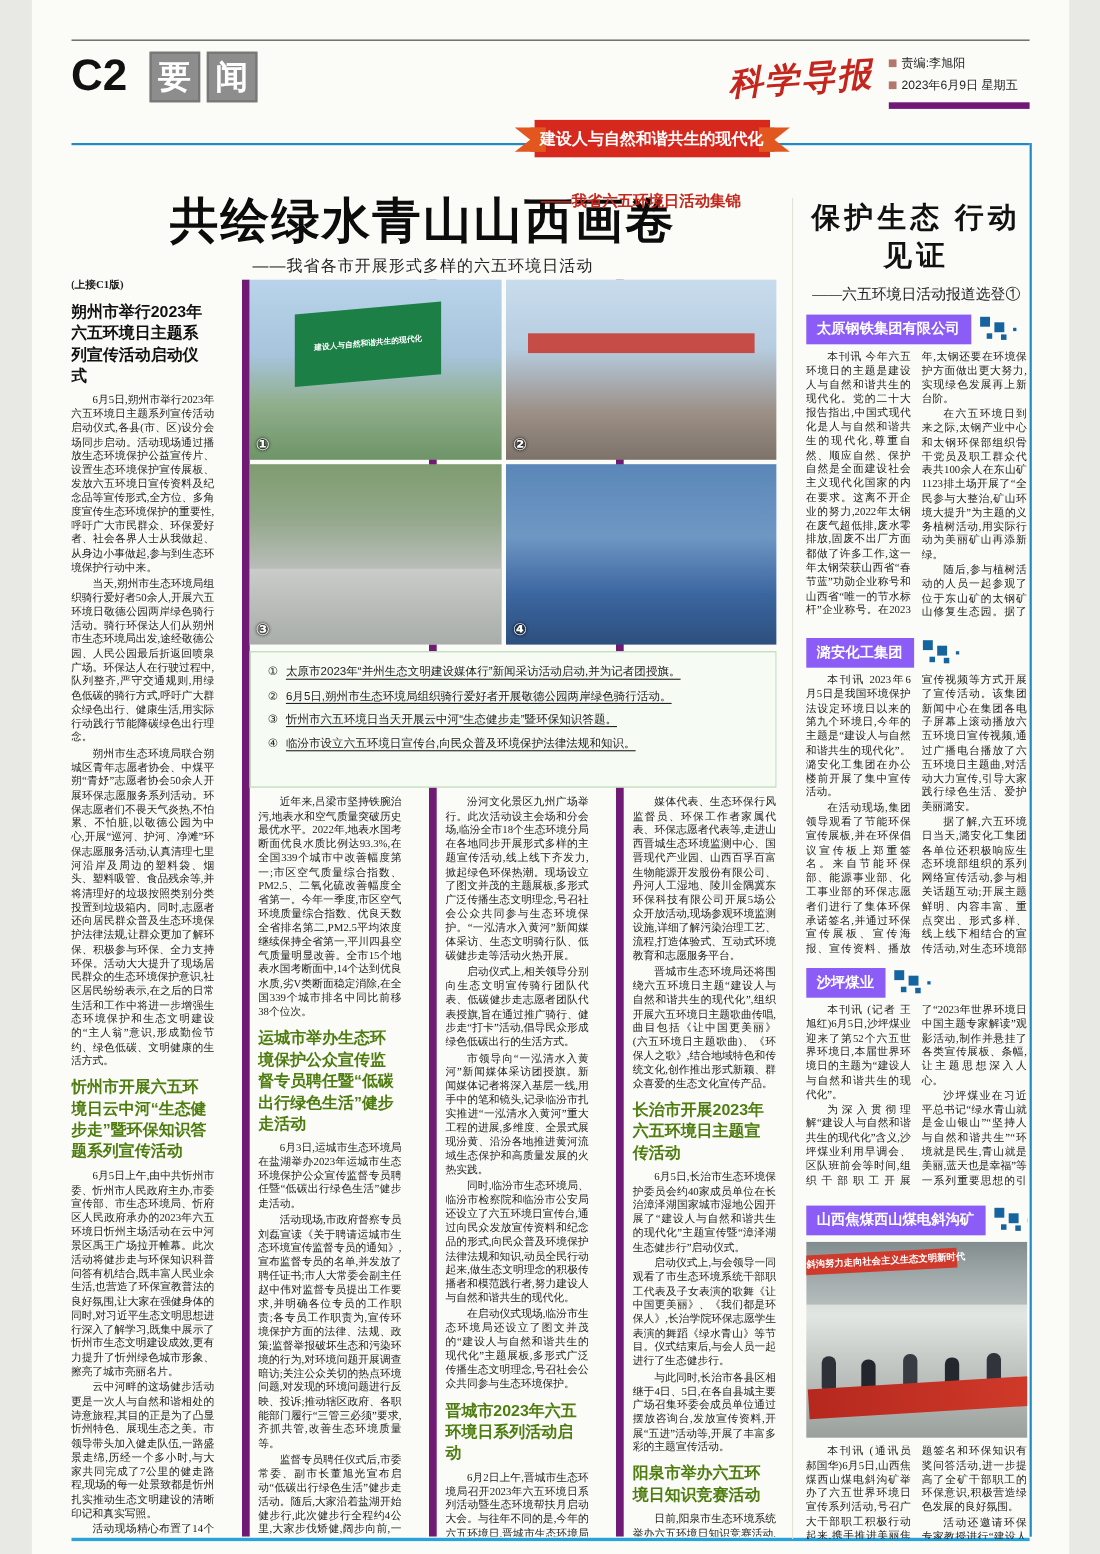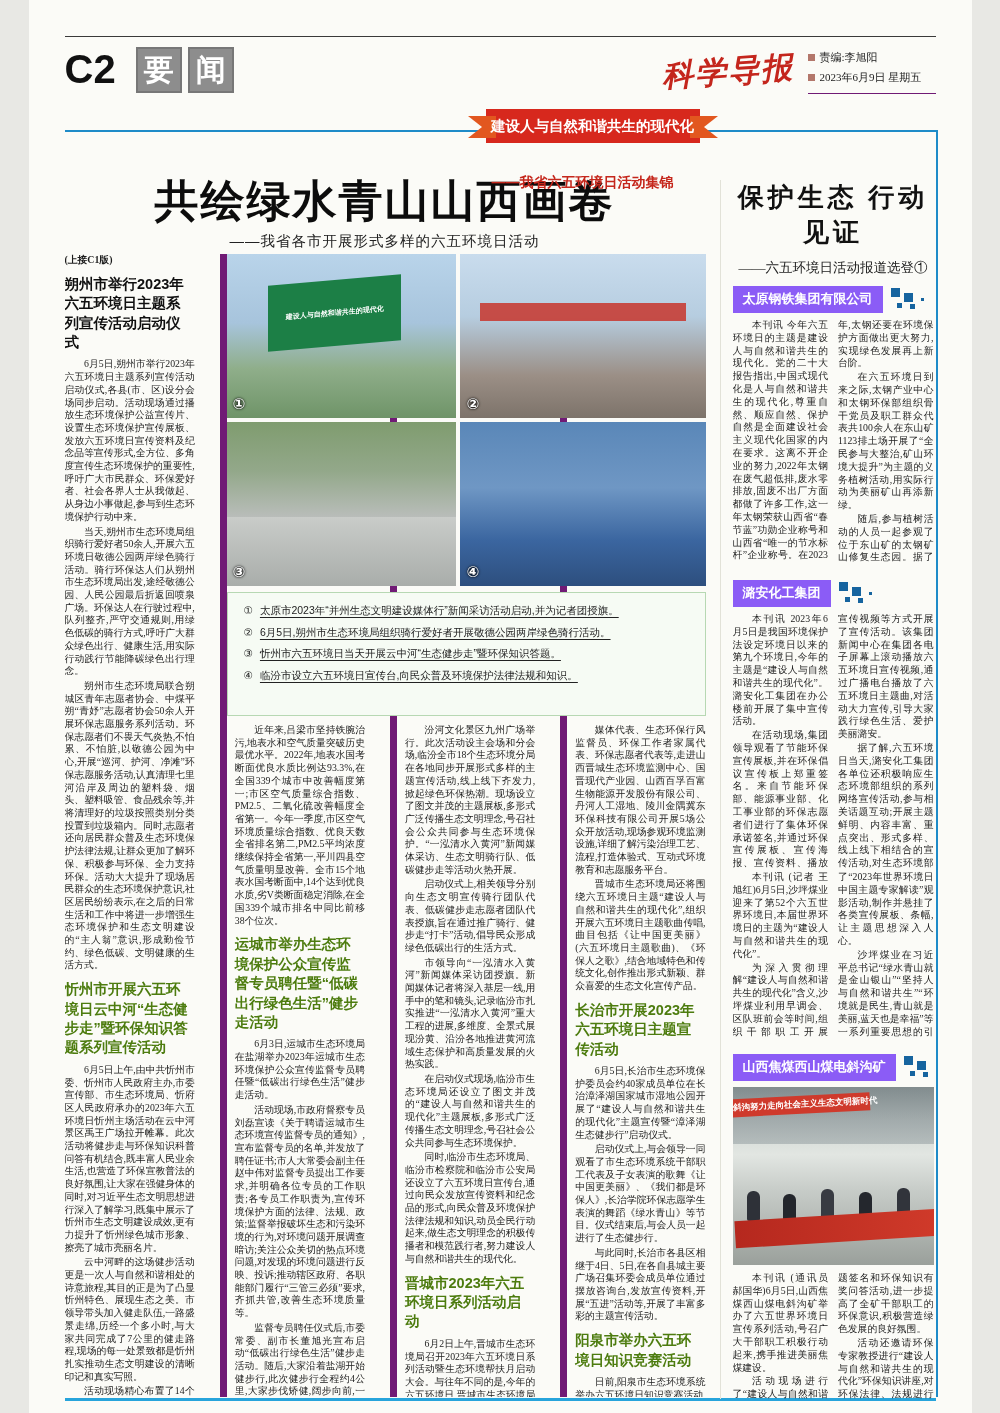--- a/index.html
+++ b/index.html
@@ -8,21 +8,21 @@
   
   .hdr{position:absolute;top:36px;left:36px;right:36px;height:74px;border-top:1px solid #3a3a3a;
        display:flex;align-items:flex-start;padding-top:8px;box-sizing:border-box;}
   .pageno{font-family:"Liberation Sans",sans-serif;font-weight:700;font-size:40px;line-height:48px;color:#111;}
   .secboxes{display:flex;gap:6px;margin-left:20px;margin-top:2px;}
   .secbox{width:46px;height:46px;background:#8d8d8d;color:#fff;display:flex;align-items:center;justify-content:center;
           font-family:"Liberation Sans",sans-serif;font-weight:700;font-size:30px;border:2px solid #777;box-sizing:border-box;}
   .hdr-right{margin-left:auto;display:flex;gap:14px;align-items:flex-start;}
   .masthead{color:#c4261d;font-size:31px;font-weight:700;font-style:italic;transform:rotate(-4deg);
             font-family:"Liberation Serif",serif;letter-spacing:2px;margin-top:6px;}
-  .pubinfo{font-family:Liberation Serif, serif;font-size:11px;color:#222;border-bottom:1px solid #701a75;
+  .pubinfo{font-family:Liberation Sans, sans-serif;font-size:11px;color:#222;border-bottom:6px solid #701a75;
            padding-bottom:8px;min-width:128px;}
   .pubinfo div{margin-top:5px;white-space:nowrap;}
   .sq{display:inline-block;width:7px;height:7px;background:#b3776b;margin-right:5px;}
   
   .content{position:absolute;top:112px;left:36px;right:36px;bottom:12px;}
   .rule-h{position:absolute;top:18px;left:0;width:100%;height:2px;background:#1e8bc8;z-index:1;}
   .rule-v{position:absolute;top:18px;right:-2px;width:2px;bottom:4px;background:#1e8bc8;}
   .rule-b{position:absolute;bottom:0;left:0;width:100%;height:3px;background:#27a4db;}
   
   .ribbon{position:absolute;top:-3px;left:421px;width:214px;height:34px;background:#d7281d;color:#fff;z-index:3;
@@ -147,22 +147,22 @@
           <div class="blk blk-p">6月3日,运城市生态环境局在盐湖举办2023年运城市生态环境保护公众宣传监督专员聘任暨“低碳出行绿色生活”健步走活动。</div>
           <div class="blk blk-p">活动现场,市政府督察专员刘磊宣读《关于聘请运城市生态环境宣传监督专员的通知》,宣布监督专员的名单,并发放了聘任证书;市人大常委会副主任赵中伟对监督专员提出工作要求,并明确各位专员的工作职责;各专员工作职责为,宣传环境保护方面的法律、法规、政策;监督举报破坏生态和污染环境的行为,对环境问题开展调查暗访;关注公众关切的热点环境问题,对发现的环境问题进行反映、投诉;推动辖区政府、各职能部门履行“三管三必须”要求,齐抓共管,改善生态环境质量等。</div>
           <div class="blk blk-p">监督专员聘任仪式后,市委常委、副市长董旭光宣布启动“低碳出行绿色生活”健步走活动。随后,大家沿着盐湖开始健步行,此次健步行全程约4公里,大家步伐矫健,阔步向前,一边欣赏盐湖的美景,一边享受运动的快乐,在运动中传递绿色、低碳的生活理念。比赛过程中,尽管下起小雨,但大家参赛热情依然非常高涨。</div>
           <div class="blk blk-p">活动期间,市生态环境局工作人员还在盐湖观景台通过设置展板、发放宣传册和环保帆布袋等方式,向来往市民宣传普及环保相关的知识,号召大家在日常生活中树立简约适度、绿色低碳的生活方式,增强保护生态环境的使命感和责任感,从身边小事做起,养成低碳出行习惯,营造绿色环保新风尚,共同参与环境保护工作。</div>
         </div>
       <div class="ncol pad">
 
       <div class="blk blk-p">汾河文化景区九州广场举行。此次活动设主会场和分会场,临汾全市18个生态环境分局在各地同步开展形式多样的主题宣传活动,线上线下齐发力,掀起绿色环保热潮。现场设立了图文并茂的主题展板,多形式广泛传播生态文明理念,号召社会公众共同参与生态环境保护。“一泓清水入黄河”新闻媒体采访、生态文明骑行队、低碳健步走等活动火热开展。</div>
           <div class="blk blk-p">启动仪式上,相关领导分别向生态文明宣传骑行团队代表、低碳健步走志愿者团队代表授旗,旨在通过推广骑行、健步走“打卡”活动,倡导民众形成绿色低碳出行的生活方式。</div>
           <div class="blk blk-p">市领导向“一泓清水入黄河”新闻媒体采访团授旗。新闻媒体记者将深入基层一线,用手中的笔和镜头,记录临汾市扎实推进“一泓清水入黄河”重大工程的进展,多维度、全景式展现汾黄、沿汾各地推进黄河流域生态保护和高质量发展的火热实践。</div>
+          <div class="blk blk-p">同时,临汾市生态环境局、临汾市检察院和临汾市公安局还设立了六五环境日宣传台,通过向民众发放宣传资料和纪念品的形式,向民众普及环境保护法律法规和知识,动员全民行动起来,做生态文明理念的积极传播者和模范践行者,努力建设人与自然和谐共生的现代化。</div>
           <div class="blk blk-p">在启动仪式现场,临汾市生态环境局还设立了图文并茂的“建设人与自然和谐共生的现代化”主题展板,多形式广泛传播生态文明理念,号召社会公众共同参与生态环境保护。</div>
-          <div class="blk blk-p">同时,临汾市生态环境局、临汾市检察院和临汾市公安局还设立了六五环境日宣传台,通过向民众发放宣传资料和纪念品的形式,向民众普及环境保护法律法规和知识,动员全民行动起来,做生态文明理念的积极传播者和模范践行者,努力建设人与自然和谐共生的现代化。</div>
           <div class="blk blk-h">晋城市2023年六五环境日系列活动启动</div>
           <div class="blk blk-p">6月2日上午,晋城市生态环境局召开2023年六五环境日系列活动暨生态环境帮扶月启动大会。与往年不同的是,今年的六五环境日,晋城市生态环境局以解决群众关心关注的环境问题为落脚点,以优化营商环境支持服务企业绿色发展为着力点,动员全市生态环境系统广大干部职工持续改进工作作风,开展生态环境“五送五进”、环保设施向公众开放、六五环境日主题歌曲传唱等系列活动。</div>
         </div>
       <div class="ncol pad">
 
       <div class="blk blk-p">媒体代表、生态环保行风监督员、环保工作者家属代表、环保志愿者代表等,走进山西晋城生态环境监测中心、国晋现代产业园、山西百孚百富生物能源开发股份有限公司、丹河人工湿地、陵川金隅冀东环保科技有限公司开展5场公众开放活动,现场参观环境监测设施,详细了解污染治理工艺、流程,打造体验式、互动式环境教育和志愿服务平台。</div>
           <div class="blk blk-p">晋城市生态环境局还将围绕六五环境日主题“建设人与自然和谐共生的现代化”,组织开展六五环境日主题歌曲传唱,曲目包括《让中国更美丽》(六五环境日主题歌曲)、《环保人之歌》,结合地域特色和传统文化,创作推出形式新颖、群众喜爱的生态文化宣传产品。</div>
           <div class="blk blk-h">长治市开展2023年六五环境日主题宣传活动</div>
           <div class="blk blk-p">6月5日,长治市生态环境保护委员会约40家成员单位在长治漳泽湖国家城市湿地公园开展了“建设人与自然和谐共生的现代化”主题宣传暨“漳泽湖生态健步行”启动仪式。</div>
           <div class="blk blk-p">启动仪式上,与会领导一同观看了市生态环境系统干部职工代表及子女表演的歌舞《让中国更美丽》、《我们都是环保人》,长治学院环保志愿学生表演的舞蹈《绿水青山》等节目。仪式结束后,与会人员一起进行了生态健步行。</div>
@@ -232,20 +232,24 @@
         <div class="company-tab">潞安化工集团</div>
         <div class="tab-deco"></div>
       </div>
       <div class="rp-body h260">
 
       <div class="blk blk-p">本刊讯  2023年6月5日是我国环境保护法设定环境日以来的第九个环境日,今年的主题是“建设人与自然和谐共生的现代化”。潞安化工集团在办公楼前开展了集中宣传活动。</div>
           <div class="blk blk-p">在活动现场,集团领导观看了节能环保宣传展板,并在环保倡议宣传板上郑重签名。来自节能环保部、能源事业部、化工事业部的环保志愿者们进行了集体环保承诺签名,并通过环保宣传展板、宣传海报、宣传资料、播放宣传视频等方式开展了宣传活动。该集团新闻中心在集团各电子屏幕上滚动播放六五环境日宣传视频,通过广播电台播放了六五环境日主题曲,对活动大力宣传,引导大家践行绿色生活、爱护美丽潞安。</div>
           <div class="blk blk-p">据了解,六五环境日当天,潞安化工集团各单位还积极响应生态环境部组织的系列网络宣传活动,参与相关话题互动;开展主题鲜明、内容丰富、重点突出、形式多样、线上线下相结合的宣传活动,对生态环境部2023年六五环境日主题海报、主题宣传片以及本单位宣传活动等内容进行联展宣传;组织员工群众深入车间、井口、社区传唱六五环境日主题歌曲《让中国更美丽》。通过不断探索宣传新手段、创新公众参与新方式,丰富宣传形式和内容,动员大家积极参与生态文明建设,践行绿色生产生活方式,做生态文明理念的积极传播和模范践行者。</div>
         </div>
 
+      <div class="company-row">
+        <div class="company-tab">沙坪煤业</div>
+        <div class="tab-deco"></div>
+      </div>
       <div class="rp-body h176">
 
       <div class="blk blk-p">本刊讯  (记者 王旭红)6月5日,沙坪煤业迎来了第52个六五世界环境日,本届世界环境日的主题为“建设人与自然和谐共生的现代化”。</div>
           <div class="blk blk-p">为深入贯彻理解“建设人与自然和谐共生的现代化”含义,沙坪煤业利用早调会、区队班前会等时间,组织干部职工开展了“2023年世界环境日中国主题专家解读”观影活动,制作并悬挂了各类宣传展板、条幅,让主题思想深入人心。</div>
           <div class="blk blk-p">沙坪煤业在习近平总书记“绿水青山就是金山银山”“坚持人与自然和谐共生”“环境就是民生,青山就是美丽,蓝天也是幸福”等一系列重要思想的引领下,以“强化环境保护意识,建设绿色生态矿井”为目标,大刀阔斧新建改扩建防污治污设施,先后对矿井水处理系统进行了提标改造,新建了中水回用系统,淘汰了燃煤锅炉,新建了太阳能热水热源系统,真刀实枪的打响了“蓝天、碧水、青山,净土”保卫战。</div>
         </div>
 
       <div class="company-row">
         <div class="company-tab">山西焦煤西山煤电斜沟矿</div>
         <div class="tab-deco"></div>

